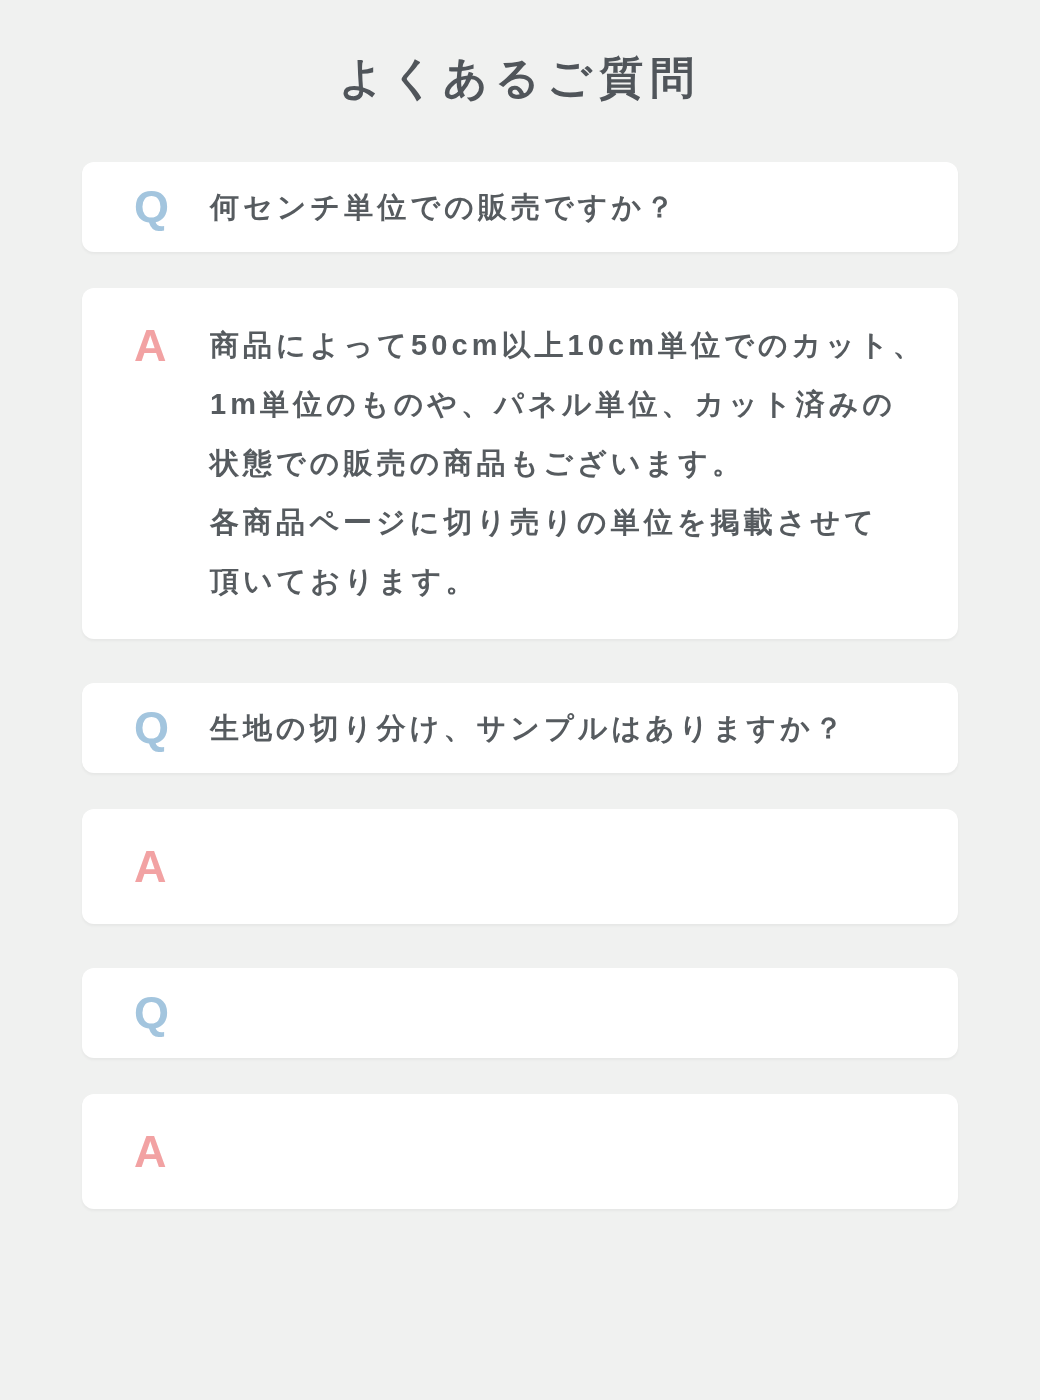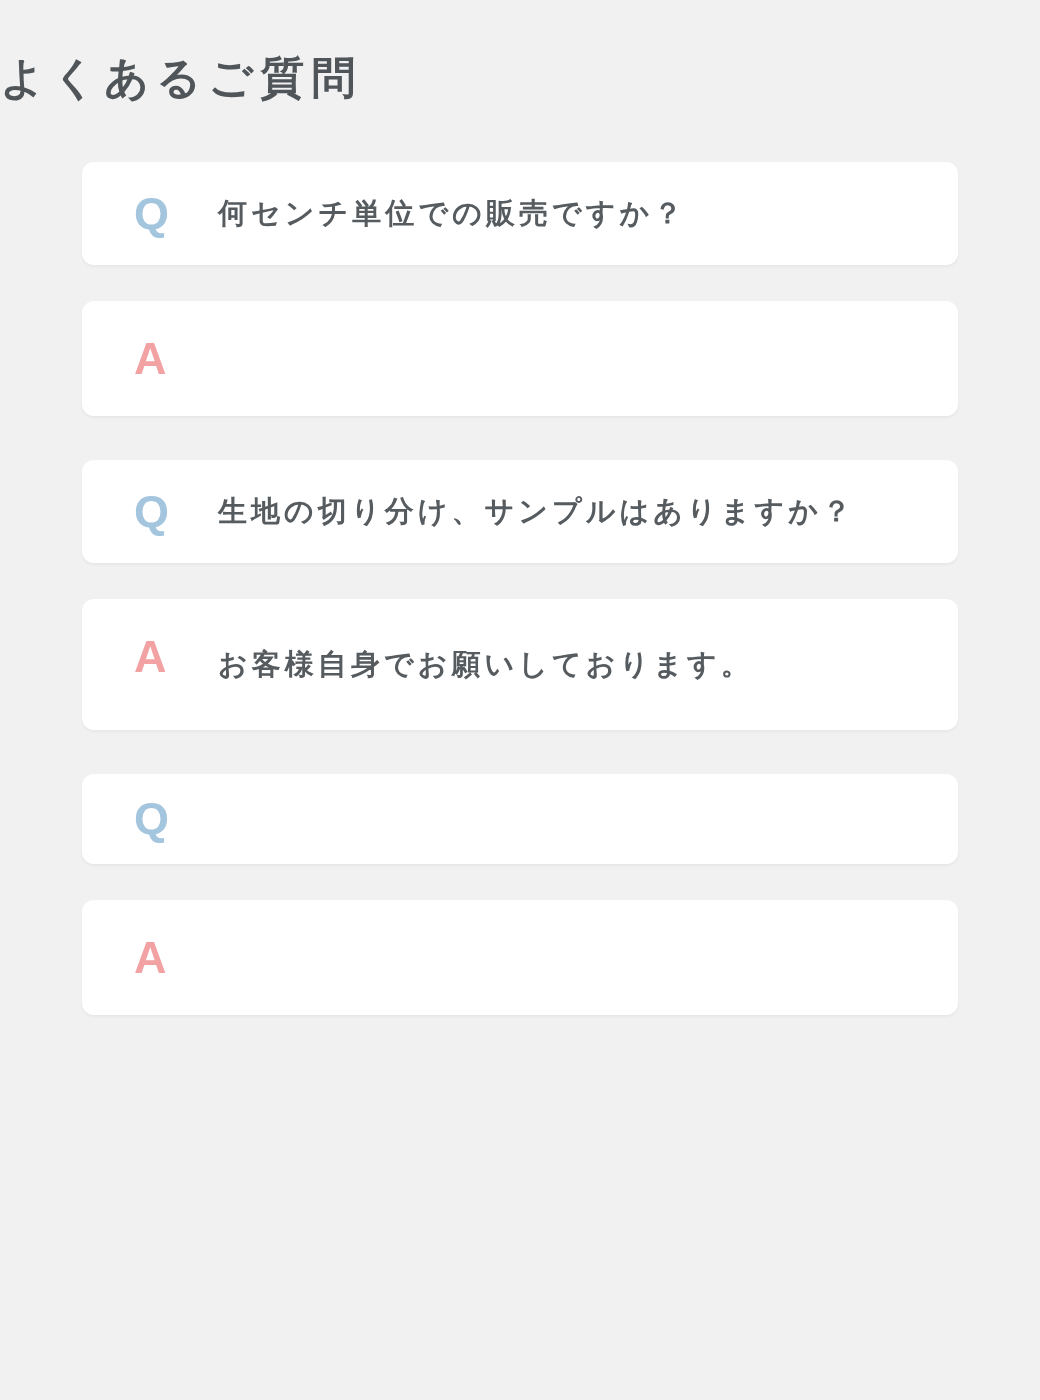--- a/index.html
+++ b/index.html
@@ -12,21 +12,21 @@
     background: #f0f1f0;
     font-family: "Liberation Sans", "DejaVu Sans", sans-serif;
     color: #565b5f;
     overflow: hidden;
   }
   .page-title {
     margin: 0;
     padding-top: 46px;
     height: 64px;
     line-height: 64px;
-    text-align: left;
+    text-align: center;
     font-size: 44px;
     font-weight: 800;
     letter-spacing: 0.16em;
     color: #50555a;
   }
   .faq-list {
     padding: 0 82px;
     margin-top: 52px;
   }
   .qa-card {
@@ -61,53 +61,59 @@
   .a-letter { color: #f2a2a3; line-height: 59px; }
   .qa-text {
     flex: 1 1 auto;
     font-size: 29px;
     font-weight: 600;
     line-height: 59px;
     letter-spacing: 0.14em;
     color: #565b5f;
   }
   .qa-text p {
-    margin: 8px;
+    margin: 0;
     padding: 0;
   }
 </style>
 </head>
 <body>
 
 <h1 class="page-title">よくあるご質問</h1>
 
 <div class="faq-list">
 
   <div class="qa-card q-card first">
     <span class="qa-letter q-letter">Q</span>
     <div class="qa-text">
       <p>何センチ単位での販売ですか？</p>
     </div>
   </div>
 
   <div class="qa-card a-card">
     <span class="qa-letter a-letter">A</span>
+    <div class="qa-text">
+      <p>商品によって50cm以上10cm単位でのカット、</p>
+      <p>1m単位のものや、パネル単位、カット済みの</p>
+      <p>状態での販売の商品もございます。</p>
+      <p>各商品ページに切り売りの単位を掲載させて</p>
+      <p>頂いております。</p>
+    </div>
   </div>
 
   <div class="qa-card q-card">
     <span class="qa-letter q-letter">Q</span>
     <div class="qa-text">
       <p>生地の切り分け、サンプルはありますか？</p>
     </div>
   </div>
 
   <div class="qa-card a-card">
     <span class="qa-letter a-letter">A</span>
     <div class="qa-text">
-      <p>お客様自身でお願いしております。</p>
     </div>
   </div>
 
   <div class="qa-card q-card">
     <span class="qa-letter q-letter">Q</span>
   </div>
 
   <div class="qa-card a-card">
     <span class="qa-letter a-letter">A</span>
   </div>

